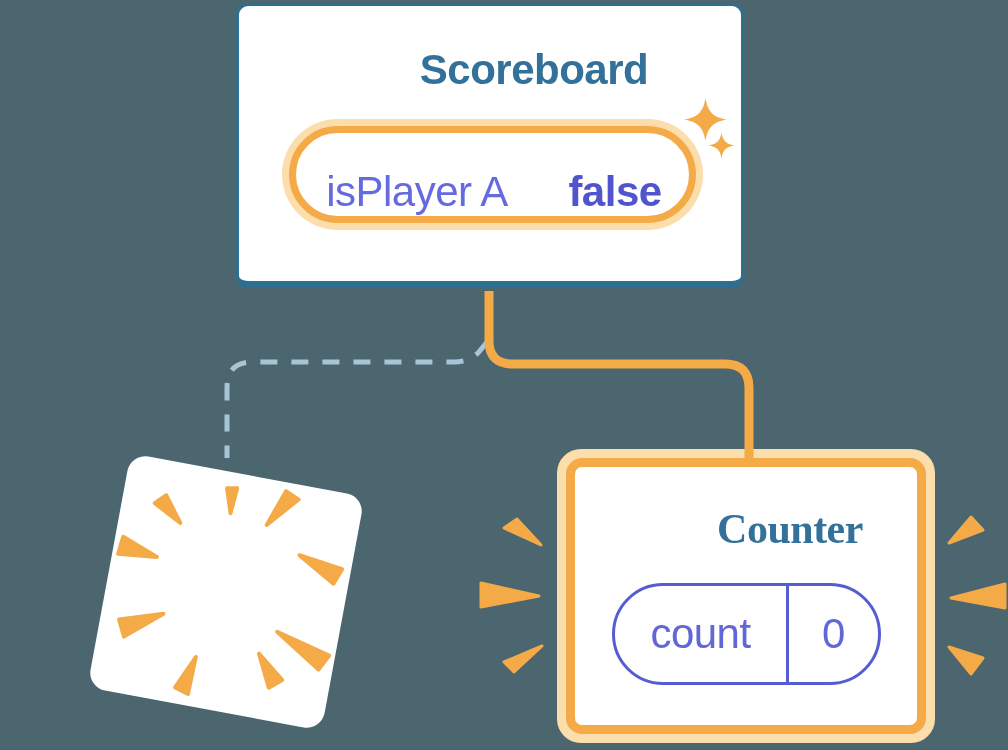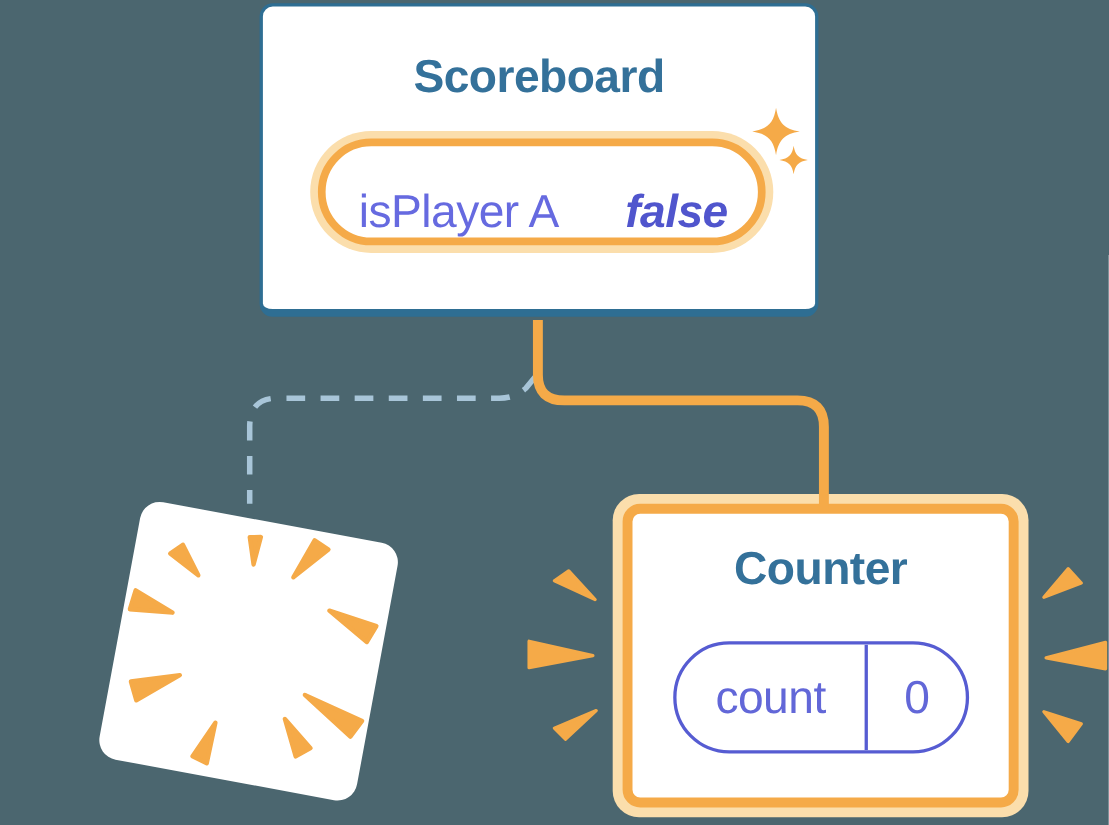--- a/index.html
+++ b/index.html
@@ -21,41 +21,42 @@
     border:3px solid var(--card-border-blue);
     border-bottom-width:7px;
     border-radius:12px;
   }
   .card-title{
     position:absolute;left:0;width:100%;
     text-align:center;
     color:var(--title-blue);
     font-size:42px;font-weight:600;line-height:48px;
     letter-spacing:-0.5px;
+    padding-left:44px;
   }
   #scoreboard-title{top:40px;}
   
   #scoreboard-pill{
     position:absolute;left:50px;top:120px;
     width:407px;height:97px;
     box-sizing:border-box;
     border:7px solid var(--accent-orange);
     border-radius:60px;
     box-shadow:0 0 0 7px var(--orange-halo);
     background:var(--card-bg);
     display:flex;align-items:flex-end;
     overflow:hidden;
   }
   .pill-section{
     display:flex;align-items:center;justify-content:center;
     font-size:42px;letter-spacing:-0.5px;
   }
   #scoreboard-pill .key{width:242px;color:var(--state-text-indigo);}
   #scoreboard-pill .divider{width:3px;background:var(--accent-orange);}
-  #scoreboard-pill .value{flex:1;color:var(--state-value-indigo);font-weight:700;font-style:italic;}
+  #scoreboard-pill .value{flex:1;color:var(--state-value-indigo);font-weight:700;}
   
   .sparkle{position:absolute;}
   #sparkle-big{left:444px;top:91px;width:45px;height:45px;}
   #sparkle-small{left:469px;top:126px;width:27px;height:27px;}
   .fill-orange{fill:var(--accent-orange);}
   .stroke-orange{stroke:var(--accent-orange);}
   .stroke-dashed{stroke:var(--dashed-line-blue);}
   
   #destroyed-square{
     position:absolute;left:107px;top:473px;
@@ -72,21 +73,21 @@
     border-radius:24px;
     padding:9px;
   }
   #counter-card .inner{
     width:100%;height:100%;
     box-sizing:border-box;
     border:9px solid var(--accent-orange);
     border-radius:16px;
     background:var(--card-bg);
   }
-  #counter-title{top:44px;}
+  #counter-title{top:56px;font-family:Liberation Serif, serif;}
   #counter-pill{
     position:absolute;left:55px;top:134px;
     width:269px;height:102px;
     box-sizing:border-box;
     border:3px solid var(--counter-pill-border);
     border-radius:52px;
     background:var(--card-bg);
     display:flex;align-items:stretch;
     overflow:hidden;
     justify-content:space-between;

